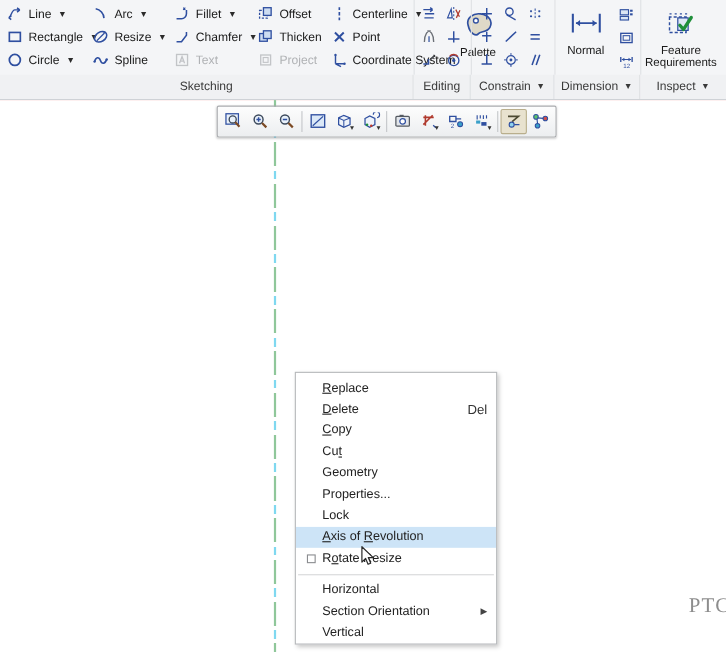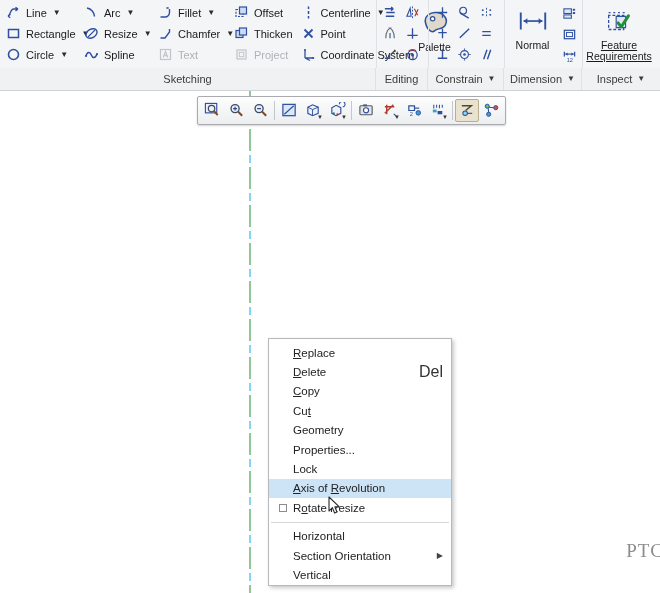--- a/index.html
+++ b/index.html
@@ -71,21 +71,21 @@
     display:flex; flex-direction: column;
     align-items:center; justify-content: flex-start;
     width: 54px; padding-top: 3px;
     font-size: 10.5px; color:#1a1a1a; text-align:center;
     line-height: 11px;
     cursor: default;
     border: 1px solid transparent;
     box-sizing: border-box;
   }
   .btn-big .biglbl { margin-top: 2px; }
-  .btn-big.wide { width: 68px; text-decoration: underline; }
+  .btn-big.wide { width: 68px; }
 
   
   .igrid { display:flex; flex-direction:column; }
   .irow { display:flex; }
   .ibtn {
     width: 22px; height: 21px;
     display:flex; align-items:center; justify-content:center;
     border:1px solid transparent;
     box-sizing:border-box; cursor:default;
   }
@@ -178,21 +178,21 @@
     position:relative;
     display:flex; align-items:center;
     height:19.4px;
     padding-left:24px; padding-right:8px;
     white-space:nowrap;
     cursor:default;
     box-sizing:border-box;
   }
   .mrow.hl { background:#cde4f7; }
   .mrow .mlabel { flex:1 1 auto; }
-  .mrow .maccel { color:#333; font-size:16px; margin-left:12px; }
+  .mrow .maccel { color:#333; font-size:12px; margin-left:12px; }
   .mrow .subarrow {
     font-size:8px; color:#444; margin-left:12px;
   }
   .mrow .chkbox {
     position:absolute; left:10px; top:50%;
     transform:translateY(-50%);
     width:8px; height:8px;
     border:1px solid #8a8c8f; background:#fff;
     box-sizing:border-box;
   }

